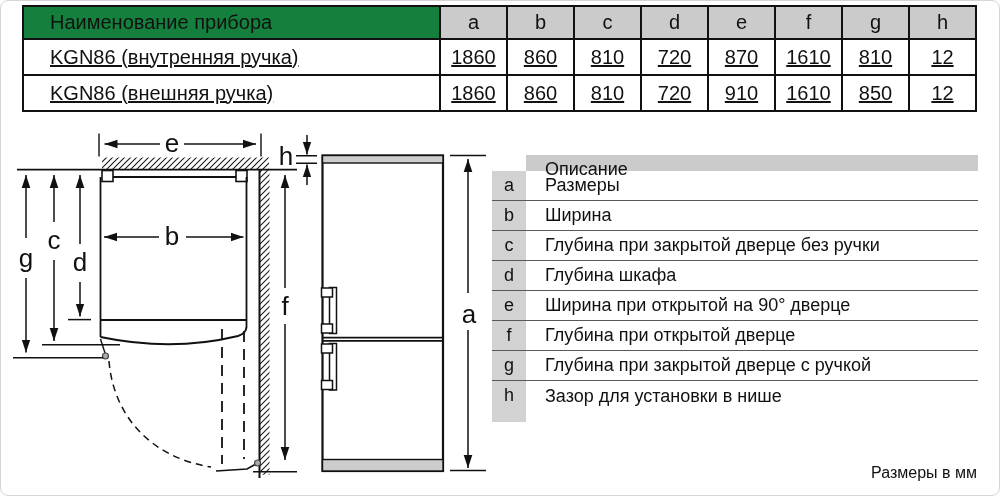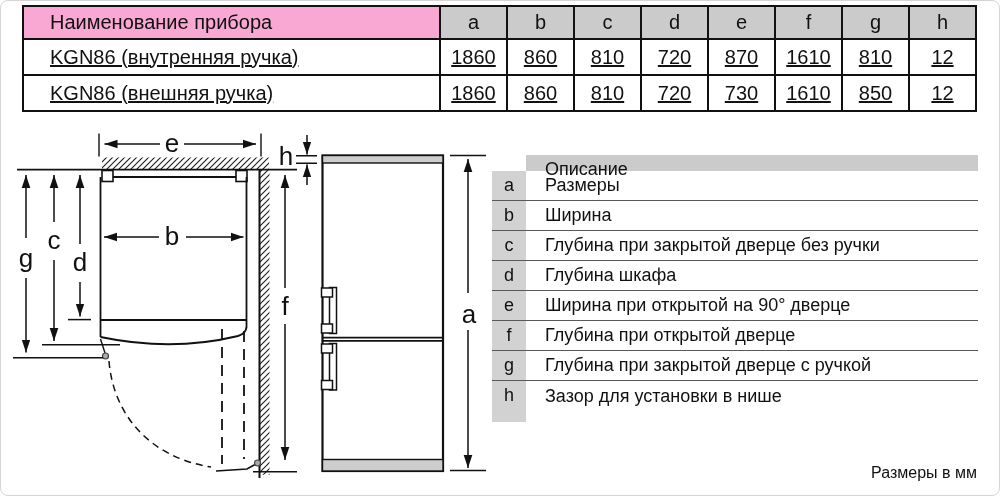--- a/index.html
+++ b/index.html
@@ -12,21 +12,21 @@
   
   table.dims{
     position:absolute;left:22px;top:5px;width:955px;
     border-collapse:collapse;table-layout:fixed;font-size:20px;
   }
   table.dims th,table.dims td{
     border:2px solid #111;text-align:center;font-weight:normal;
     padding:0;white-space:nowrap;overflow:hidden;
   }
   table.dims thead th{background:#cbcbcb;height:31px;}
-  table.dims thead th.name{background:#f9a8d4;}
+  table.dims thead th.name{background:#15803d;}
   table.dims tbody td{height:34px;background:#fff;text-decoration:underline;}
   table.dims .name{text-align:left;padding-left:26px;}
 
   
   .legend{position:absolute;left:492px;top:155px;width:486px;font-size:18px;}
   .lg-header{display:flex;height:16px;}
   .lg-key-spacer{width:34px;}
   .lg-header-cell{flex:1;background:#cbcbcb;line-height:28px;padding-left:19px;}
   .lg-row{display:flex;border-bottom:1.5px solid #595959;}
   .lg-row.last{border-bottom:none;}
@@ -83,21 +83,21 @@
       <td>1610</td>
       <td>810</td>
       <td>12</td>
     </tr>
     <tr>
       <td class="name">KGN86 (внешняя ручка)</td>
       <td>1860</td>
       <td>860</td>
       <td>810</td>
       <td>720</td>
-      <td>730</td>
+      <td>910</td>
       <td>1610</td>
       <td>850</td>
       <td>12</td>
     </tr>
   </tbody>
 </table>
 
 <div class="legend">
   <div class="lg-header">
     <div class="lg-key-spacer"></div>

